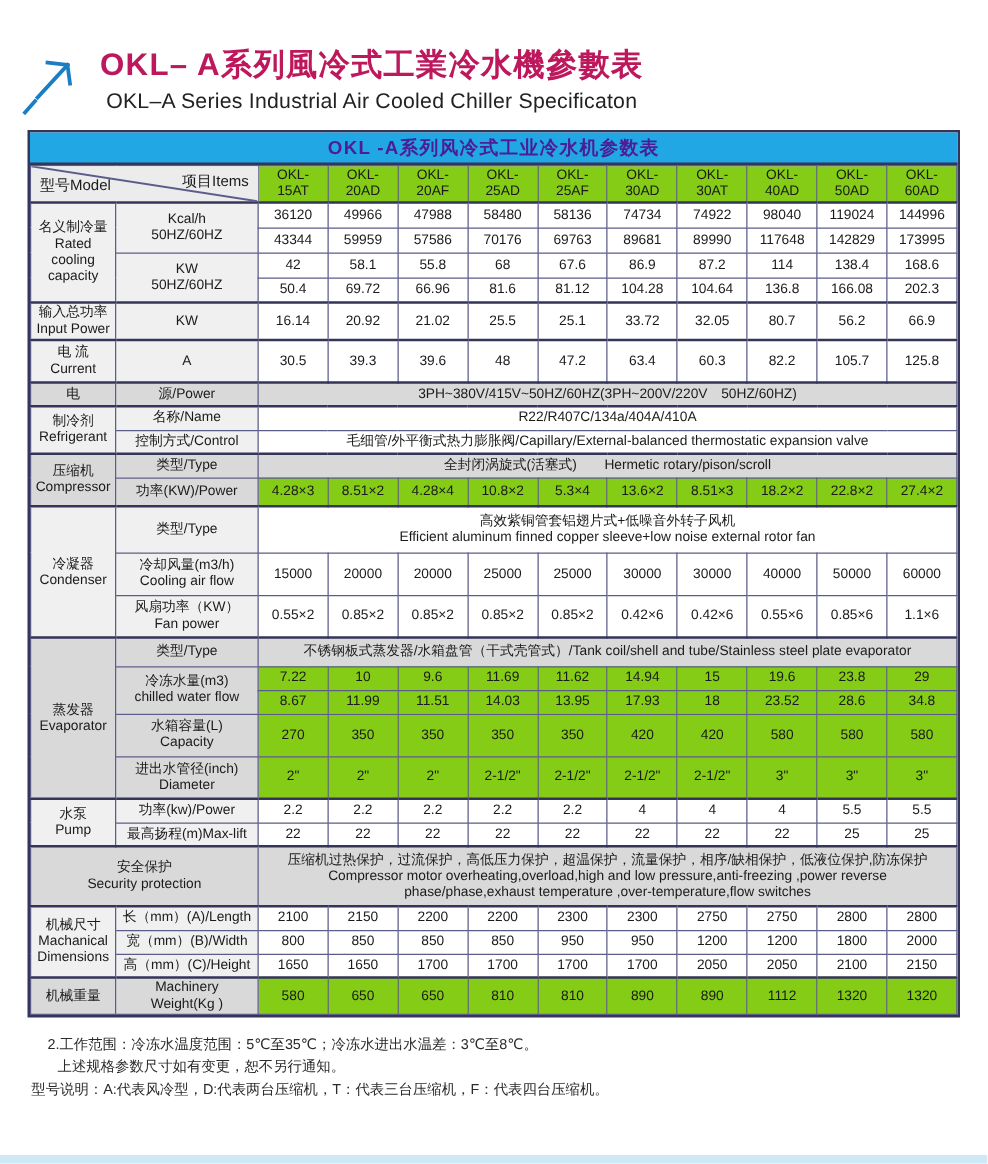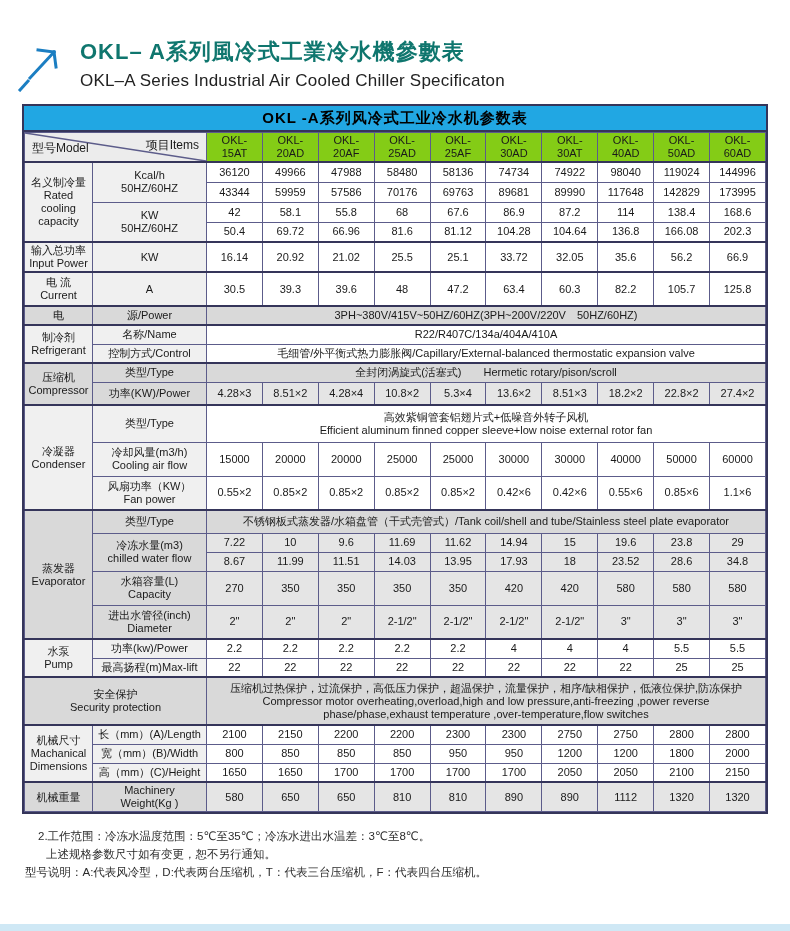--- a/index.html
+++ b/index.html
@@ -5,42 +5,42 @@
   html,body { margin:0; padding:0; }
   body {
     width:790px; height:931px; background:#ffffff;
     font-family:"Liberation Sans","DejaVu Sans",sans-serif;
     color:#1a1a1a; position:relative; overflow:hidden;
   }
   
   .doc-header { display:flex; align-items:flex-start; padding:36px 22px 0 16px; gap:8px; }
   .logo { width:56px; height:56px; flex:0 0 auto; }
   .titles { padding-top:0; }
-  .title-zh { font-size:22px; font-weight:bold; letter-spacing:1px; color:#0f766e; line-height:32px; }
+  .title-zh { font-size:25px; font-weight:bold; letter-spacing:1px; color:#be185d; line-height:32px;text-align:center; }
   .title-en { font-size:17px; color:#222; margin-top:3px; letter-spacing:0.2px;text-align:center; }
   
   .tbl-wrap { margin:12px 0 0 22px; width:746px; border:2px solid #35355a; box-sizing:border-box; }
   .banner {
-    height:24px; background:#21a7e3; color:#000000; font-size:15px; font-weight:bold;
+    height:24px; background:#21a7e3; color:#4c1d95; font-size:15px; font-weight:bold;
     display:flex; align-items:center; justify-content:center; letter-spacing:1px;
     border-bottom:2px solid #35355a;
   }
   table.grid { border-collapse:collapse; table-layout:fixed; width:100%; }
   table.grid td {
     border:1px solid #5c5c8a; text-align:center; vertical-align:middle;
     font-size:11px; line-height:13px; padding:1px 2px; box-sizing:border-box;
     word-break:break-word;
   }
   tr.sec td { border-top:2px solid #35355a; }
   td.corner { background:#ececec; position:relative; padding:0; }
   td.model  { background:#84cc16; font-size:12px; line-height:14px; }
   td.cat, td.item { background:#f0f0f0; }
   td.val, td.span { background:#ffffff; }
   tr.shade td.cat, tr.shade td.item, tr.shade td.span { background:#d9d9d9; }
-  tr.shade td.val { background:#e5e5e5; }
+  tr.shade td.val { background:#84cc16; }
   td.span { font-size:11.5px; line-height:14px; }
   .corner-inner { position:relative; display:flex; justify-content:space-between; height:100%; padding:0 5px; z-index:1; font-size:12px; }
   .corner-inner .m { align-self:flex-start; padding-top:3px; }
   .corner-inner .i { align-self:flex-end; padding-bottom:4px; }
   .corner-svg { position:absolute; left:0; top:0; width:100%; height:100%; }
   
   .notes { margin:13px 0 0 25px; font-size:11.5px; line-height:18px; color:#2b2b2b; }
   .notes .ind1 { padding-left:13px; }
   .notes .ind2 { padding-left:21px; }
   
@@ -194,21 +194,21 @@
           <td class="item">
             <div>KW</div>
           </td>
           <td class="val">16.14</td>
           <td class="val">20.92</td>
           <td class="val">21.02</td>
           <td class="val">25.5</td>
           <td class="val">25.1</td>
           <td class="val">33.72</td>
           <td class="val">32.05</td>
-          <td class="val">35.6</td>
+          <td class="val">80.7</td>
           <td class="val">56.2</td>
           <td class="val">66.9</td>
         </tr>
         <tr class="sec" style="height: 34px;">
           <td class="cat">
             <div>电 流</div>
             <div>Current</div>
           </td>
           <td class="item">
             <div>A</div>

